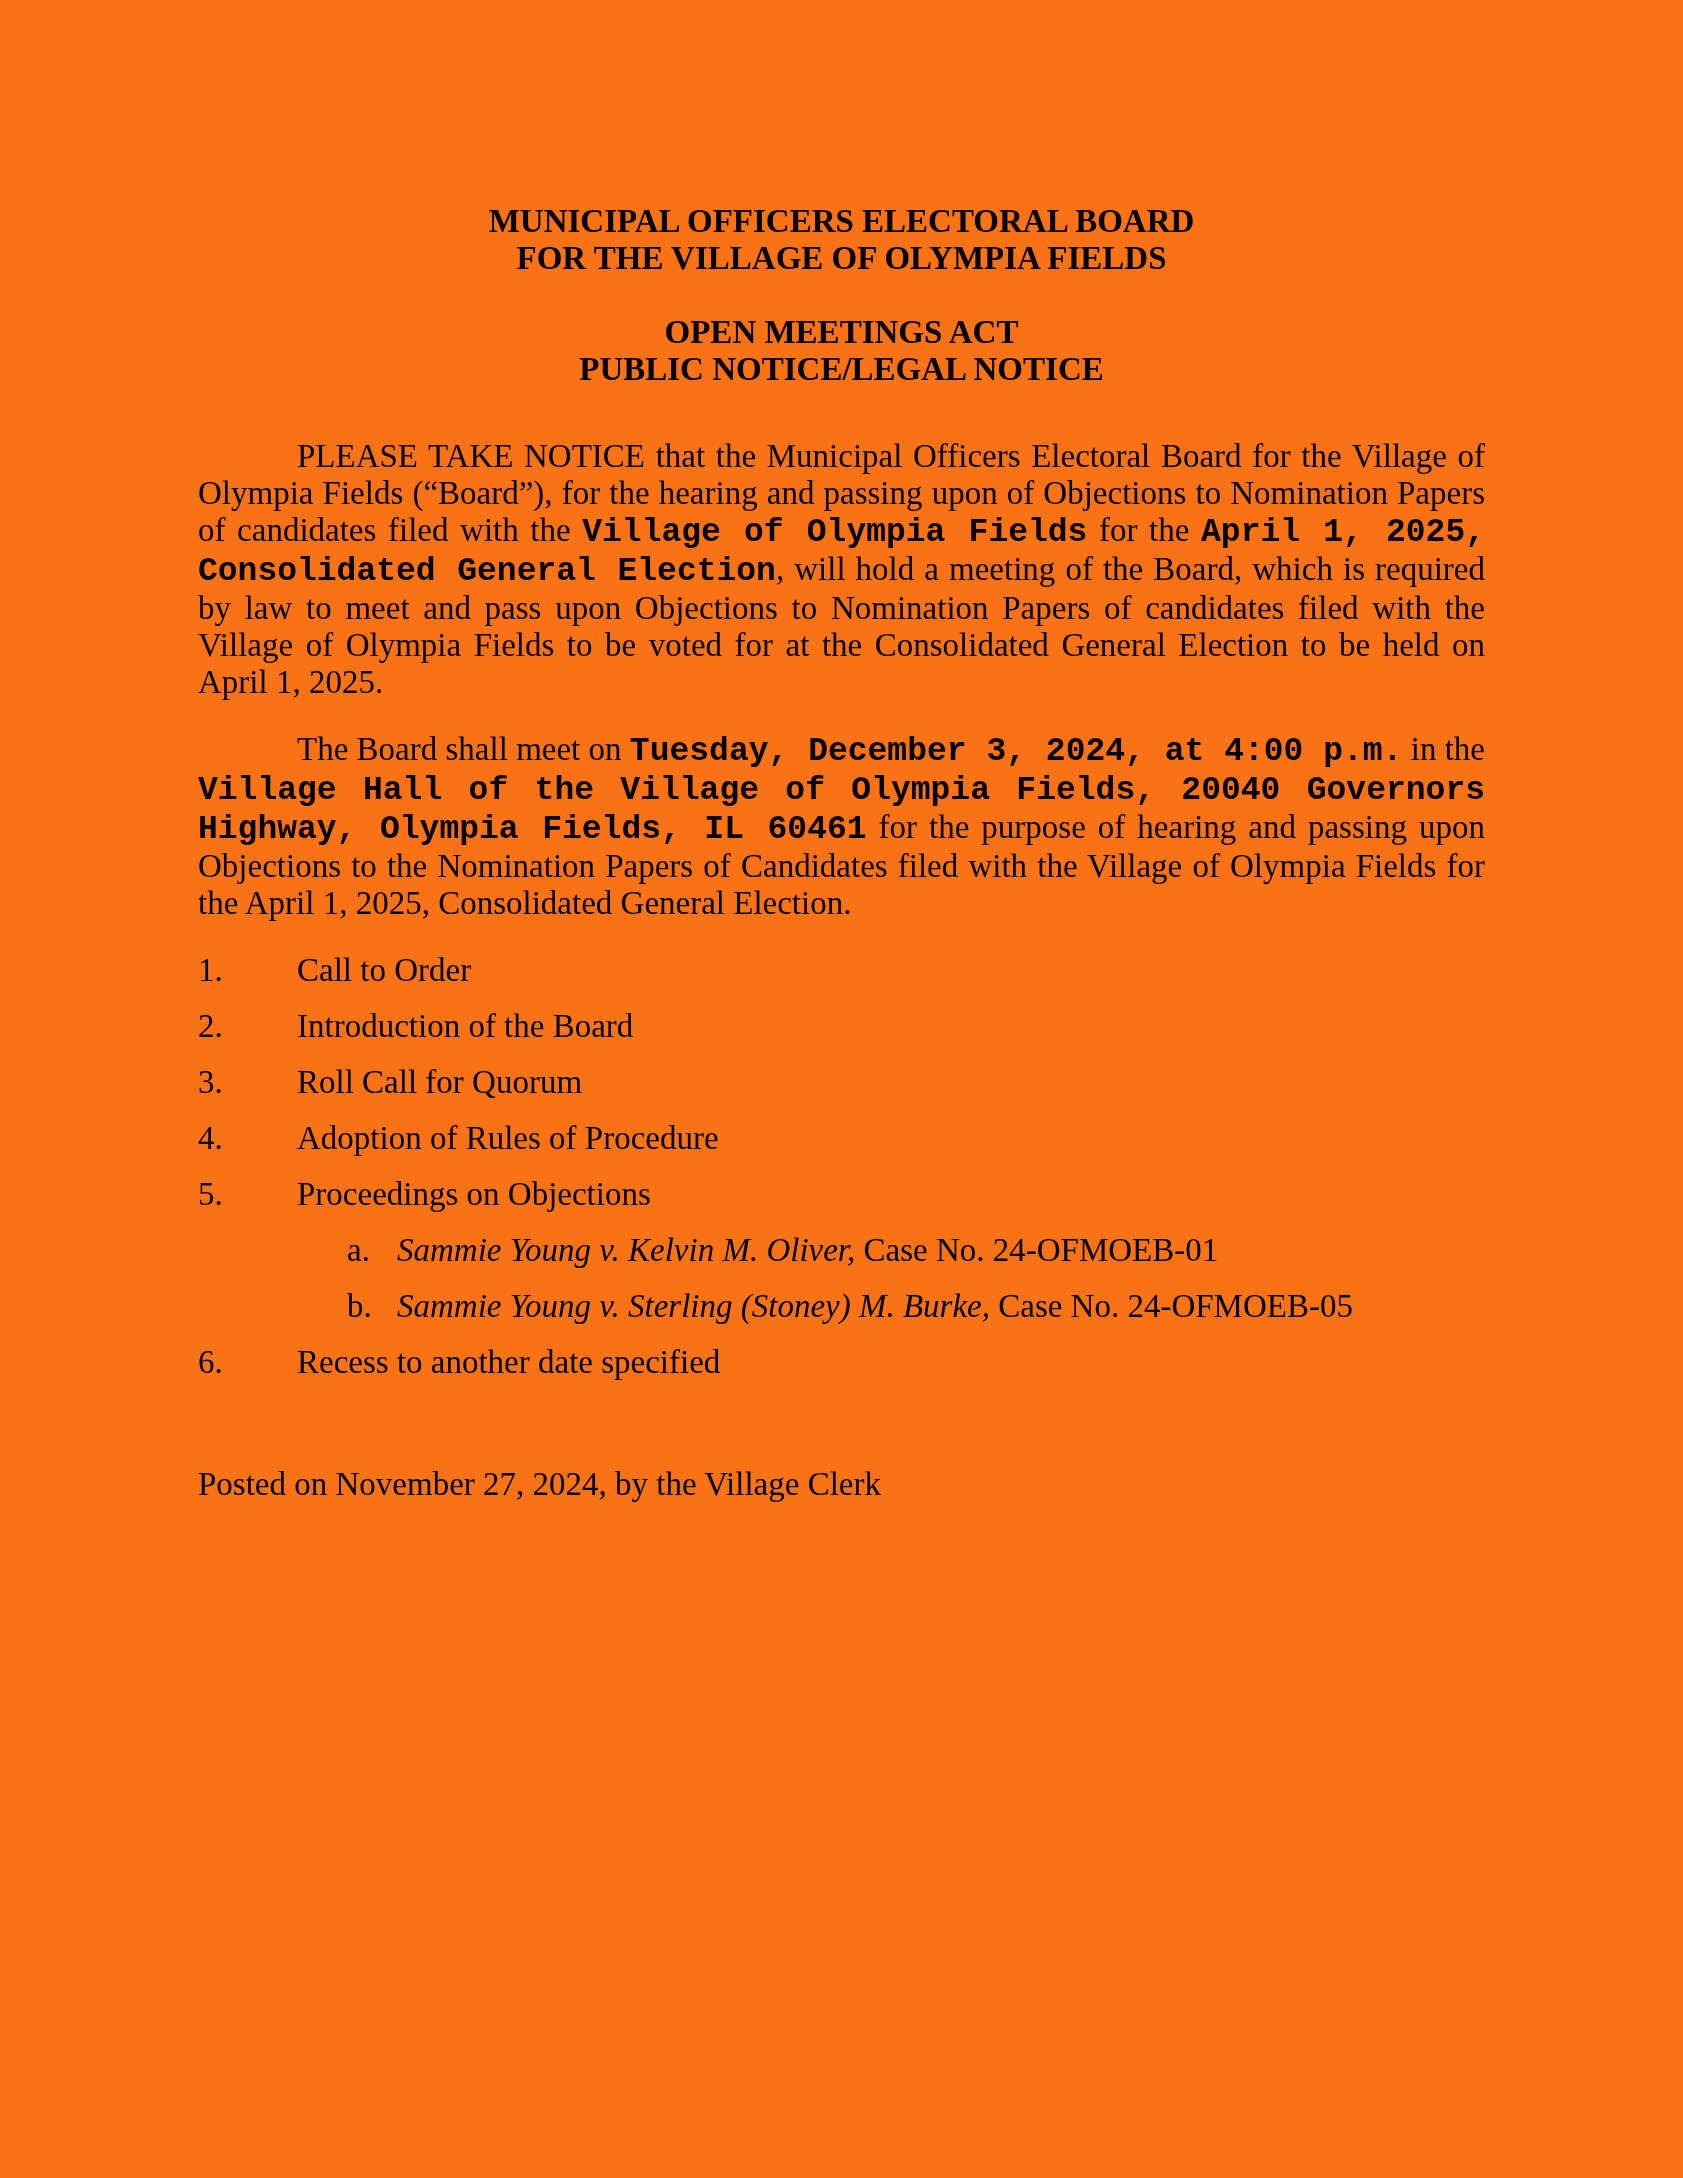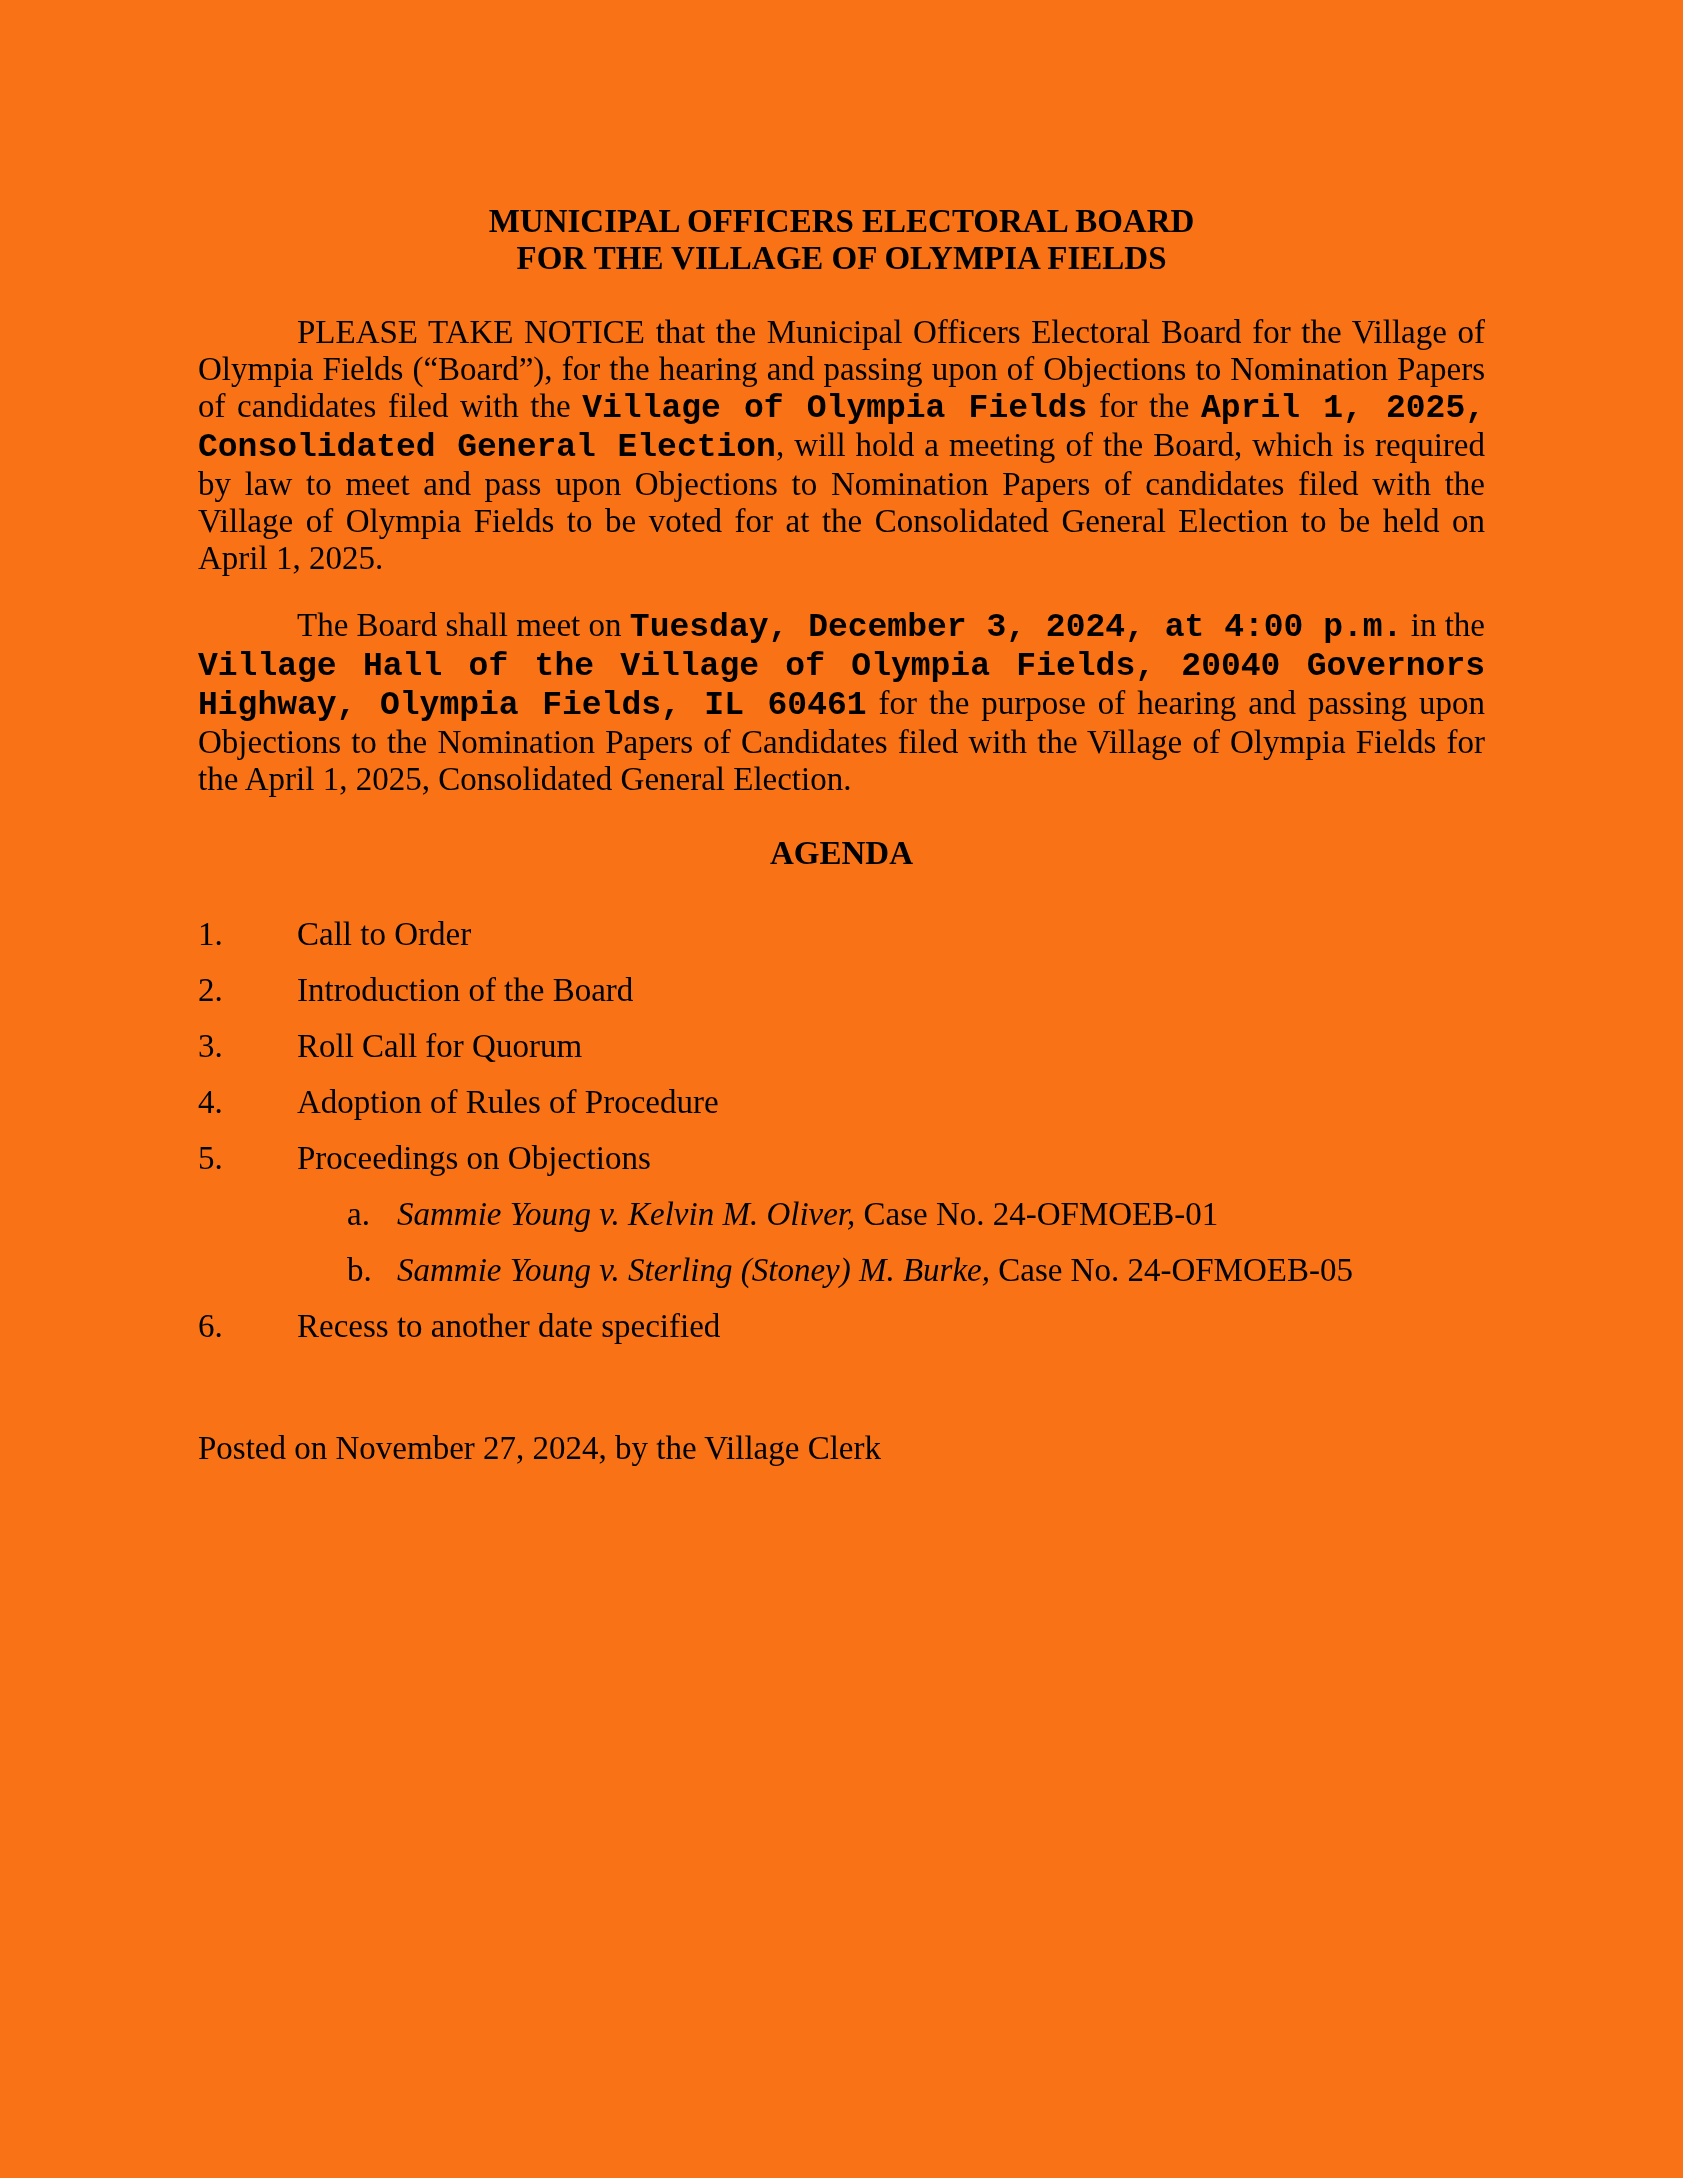--- a/index.html
+++ b/index.html
@@ -62,26 +62,29 @@
 </head>
 <body>
 
 <div class="page">
 
   <div class="doc-title">
     <div>MUNICIPAL OFFICERS ELECTORAL BOARD</div>
     <div>FOR THE VILLAGE OF OLYMPIA FIELDS</div>
   </div>
 
+  <div class="doc-subtitle">
+    <div>OPEN MEETINGS ACT</div>
+    <div>PUBLIC NOTICE/LEGAL NOTICE</div>
+  </div>
 
   <p class="body-par"><span>PLEASE TAKE NOTICE that the Municipal Officers Electoral Board for the Village of Olympia Fields (“Board”), for the hearing and passing upon of Objections to Nomination Papers of candidates filed with the </span><span class="bold-seg">Village of Olympia Fields</span><span> for the </span><span class="bold-seg">April 1, 2025, Consolidated General Election</span><span>, will hold a meeting of the Board, which is required by law to meet and pass upon Objections to Nomination Papers of candidates filed with the Village of Olympia Fields to be voted for at the Consolidated General Election to be held on April 1, 2025.</span></p>
 
   <p class="body-par"><span>The Board shall meet on </span><span class="bold-seg">Tuesday, December 3, 2024, at 4:00 p.m.</span><span> in the </span><span class="bold-seg">Village Hall of the Village of Olympia Fields, 20040 Governors Highway, Olympia Fields, IL 60461</span><span> for the purpose of hearing and passing upon Objections to the Nomination Papers of Candidates filed with the Village of Olympia Fields for the April 1, 2025, Consolidated General Election.</span></p>
 
-  <div class="agenda-heading">AGENDA</div>
 
   <div class="agenda-item">
     <span class="num">1.</span>
     <span class="item-text">Call to Order</span>
   </div>
 
   <div class="agenda-item">
     <span class="num">2.</span>
     <span class="item-text">Introduction of the Board</span>
   </div>

